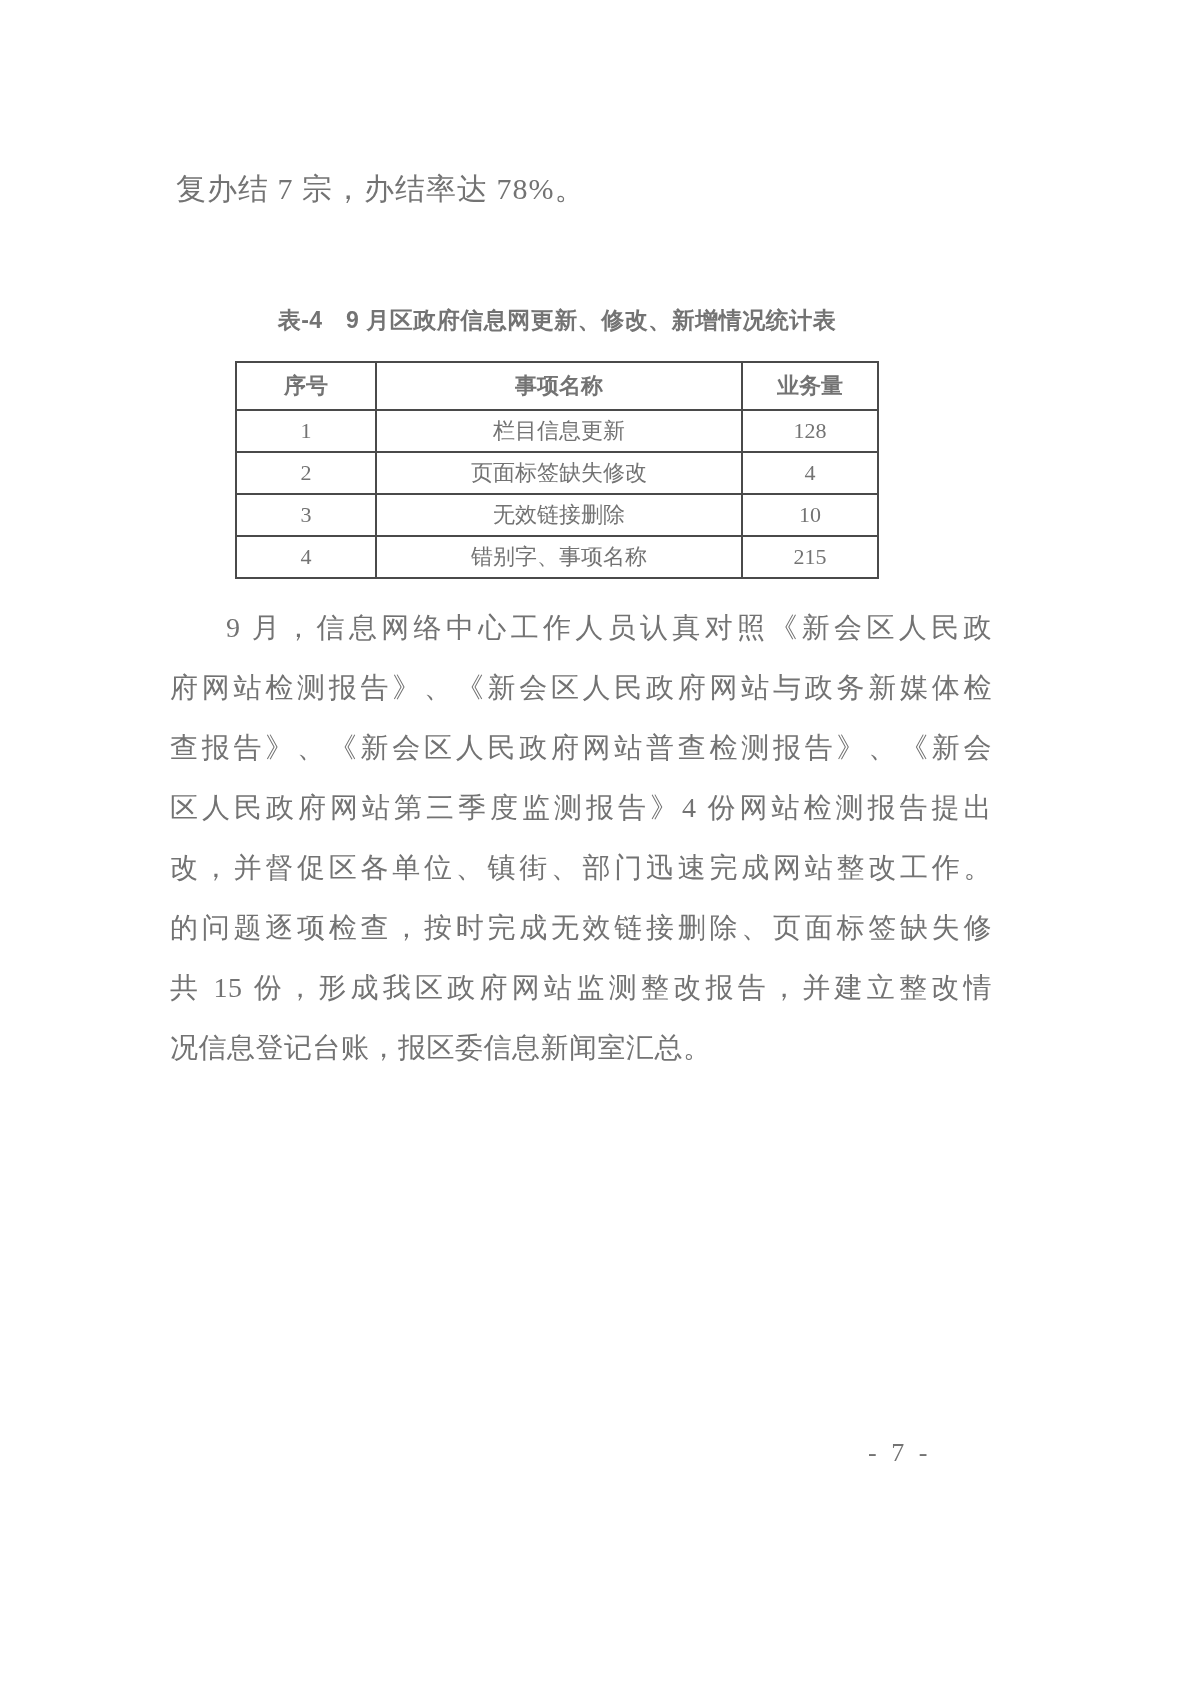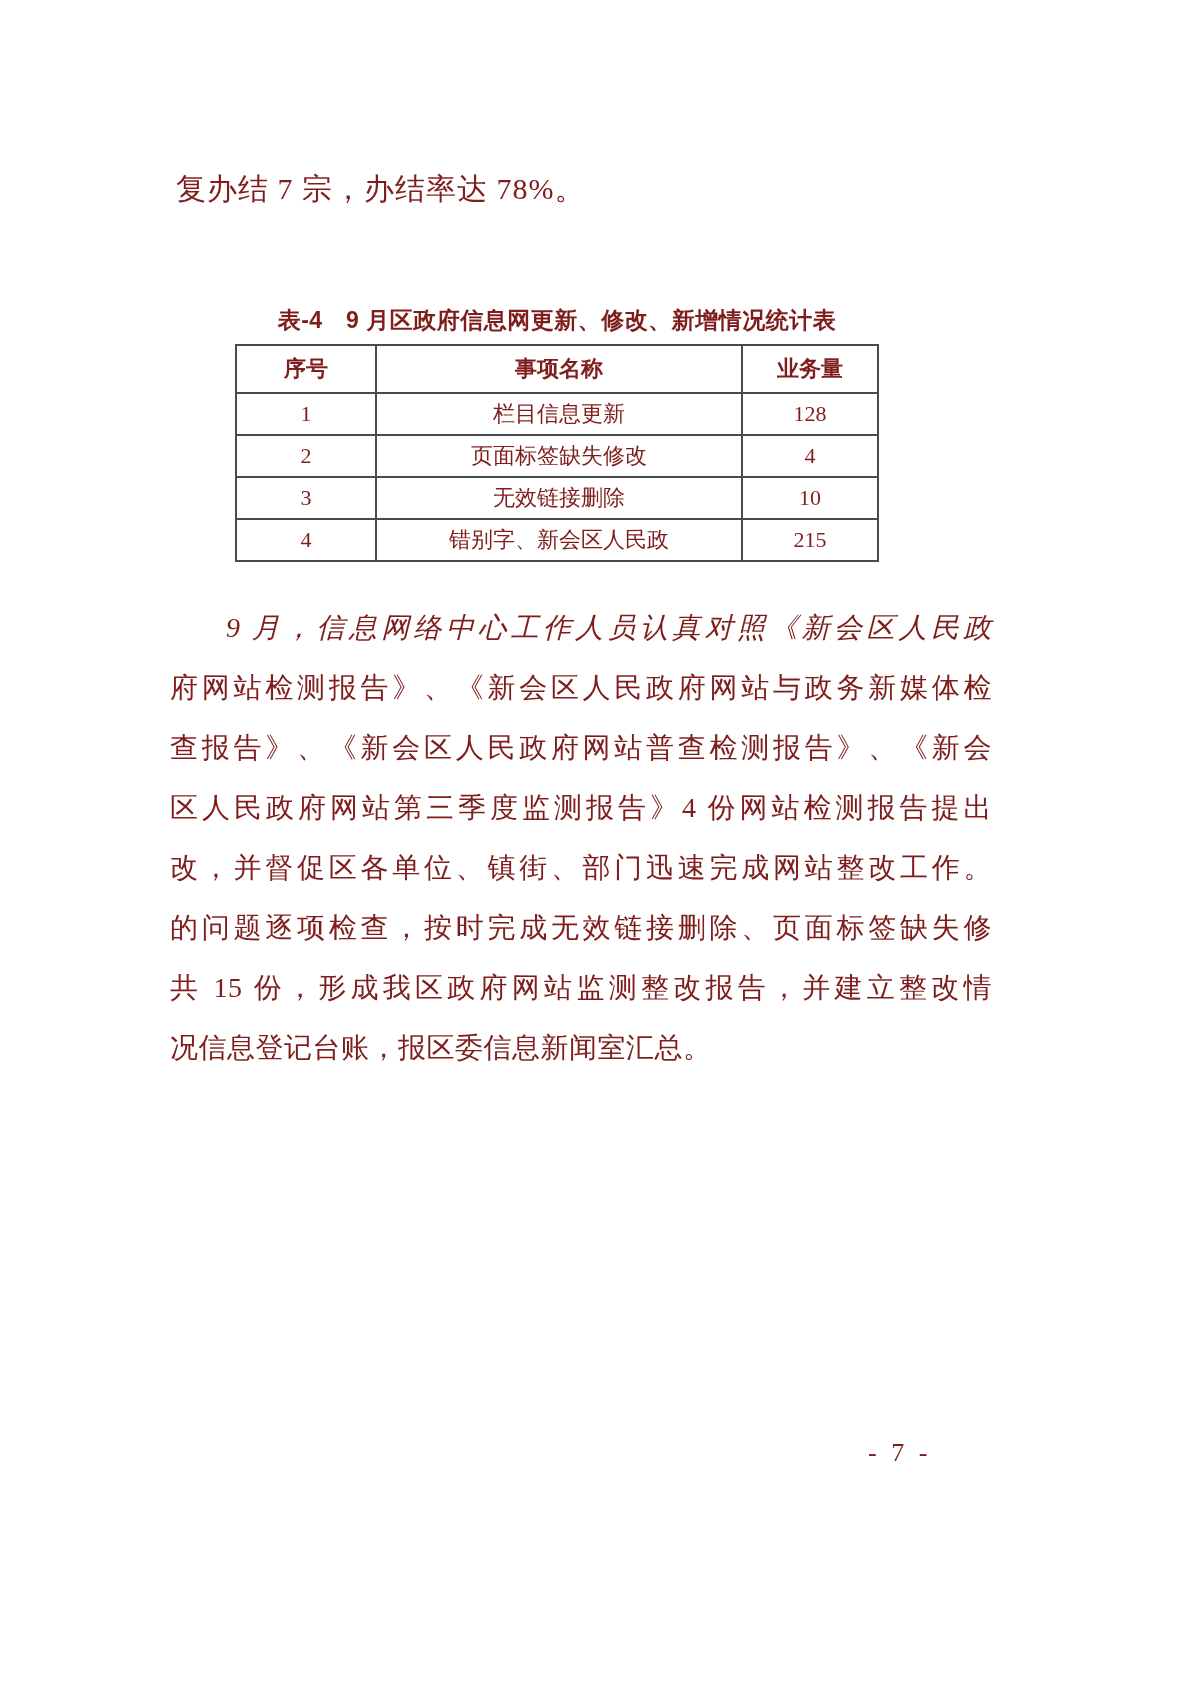--- a/index.html
+++ b/index.html
@@ -6,21 +6,21 @@
     margin: 0;
     padding: 0;
     background: #ffffff;
   }
   .doc {
     position: relative;
     width: 1200px;
     height: 1696px;
     background: #ffffff;
     overflow: hidden;
-    color: #7f1d1d;
+    color: #737373;
     font-family: "Liberation Serif", "DejaVu Serif", serif;
   }
   
   .intro {
     position: absolute;
     left: 176px;
     top: 138px;
     font-size: 30px;
     line-height: 42px;
     letter-spacing: 1px;
@@ -32,21 +32,21 @@
     left: 235px;
     top: 305px;
     width: 644px;
   }
   .table-title {
     font-family: "Liberation Sans", "DejaVu Sans", sans-serif;
     font-weight: bold;
     font-size: 23px;
     text-align: center;
     letter-spacing: 0.5px;
-    margin-bottom: 8px;
+    margin-bottom: 25px;
     white-space: nowrap;
   }
   table.stats {
     border-collapse: collapse;
     width: 644px;
     table-layout: fixed;
   }
   table.stats th, table.stats td {
     border: 2px solid #4a4a4a;
     text-align: center;
@@ -79,21 +79,20 @@
     height: 60px;
     line-height: 60px;
     text-align: justify;
     letter-spacing: 0.5px;
   }
   .body-paragraph .line.justify {
     text-align-last: justify;
   }
   .body-paragraph .line.indent {
     text-indent: 2em;
-    font-style: italic;
   }
   .body-paragraph .bold {
     font-weight: bold;
   }
   
   .page-number {
     position: absolute;
     top: 1438px;
     left: 868px;
     font-size: 26px;
@@ -129,21 +128,21 @@
             <td>页面标签缺失修改</td>
             <td>4</td>
           </tr>
           <tr>
             <td>3</td>
             <td>无效链接删除</td>
             <td>10</td>
           </tr>
           <tr>
             <td>4</td>
-            <td>错别字、新会区人民政</td>
+            <td>错别字、事项名称</td>
             <td>215</td>
           </tr>
         </tbody>
     </table>
   </div>
 
   <div class="body-paragraph" id="paragraph">
       <div class="line justify indent"><span>9 月，信息网络中心工作人员认真对照《新会区人民政</span></div>
       <div class="line justify"><span>府网站检测报告》、《新会区人民政府网站与政务新媒体检</span></div>
       <div class="line justify"><span>查报告》、《新会区人民政府网站普查检测报告》、《新会</span></div>

